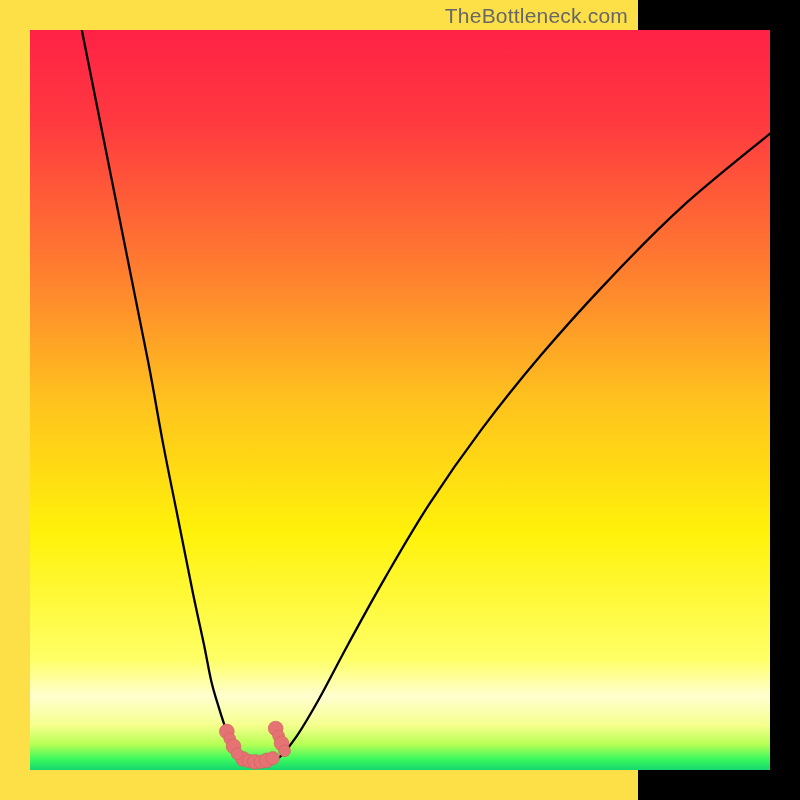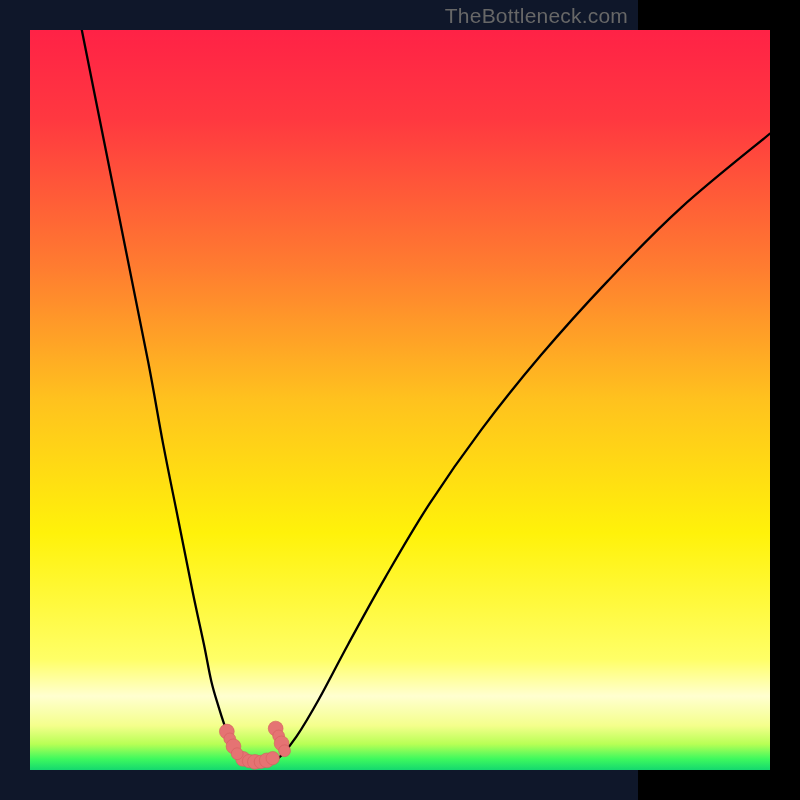--- a/index.html
+++ b/index.html
@@ -10,21 +10,21 @@
     overflow: hidden;
     background: #000;
     font-family: Arial, Helvetica, sans-serif;
   }
   .frame {
     position: absolute;
     left: 0;
     top: 0;
     width: 638px;
     height: 800px;
-    background: #0f172a;
+    background: #fde047;
   }
   .plot {
     position: absolute;
     left: 30px;
     top: 30px;
     width: 740px;
     height: 740px;
     overflow: hidden;
   }
   .plot svg {

